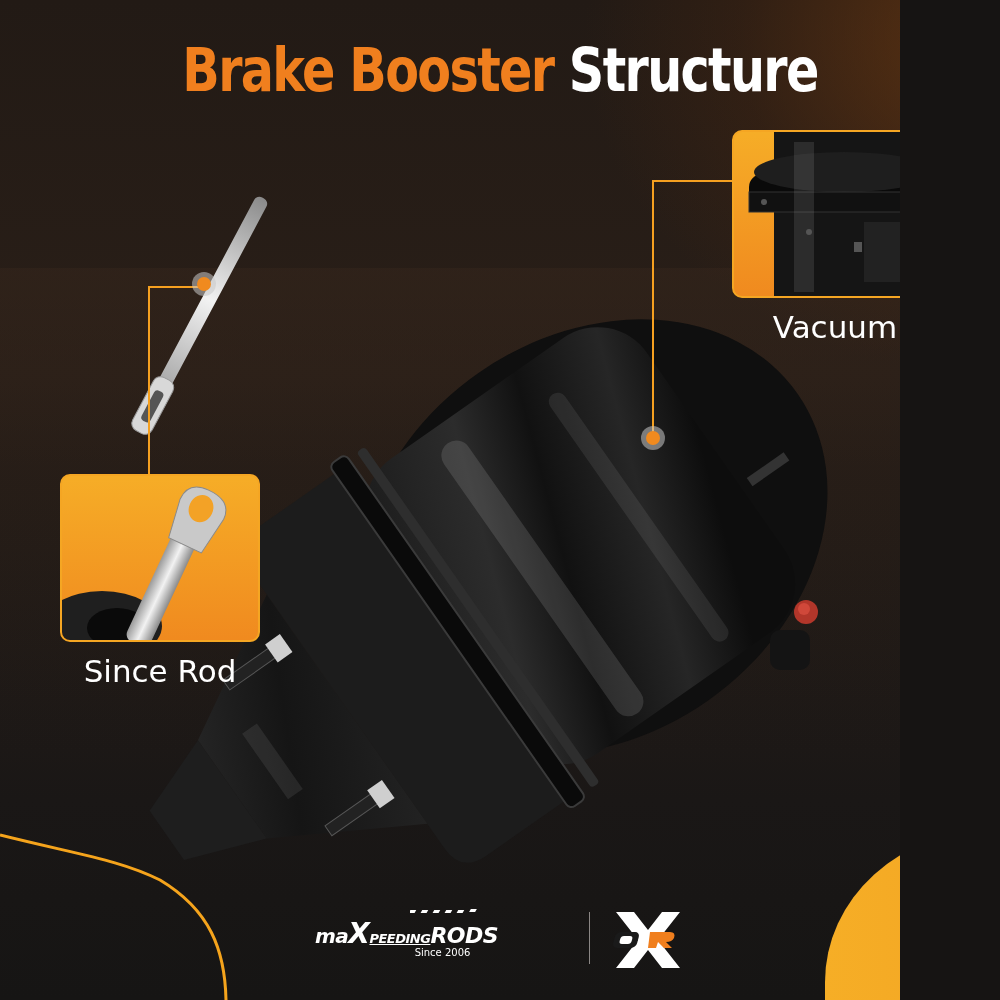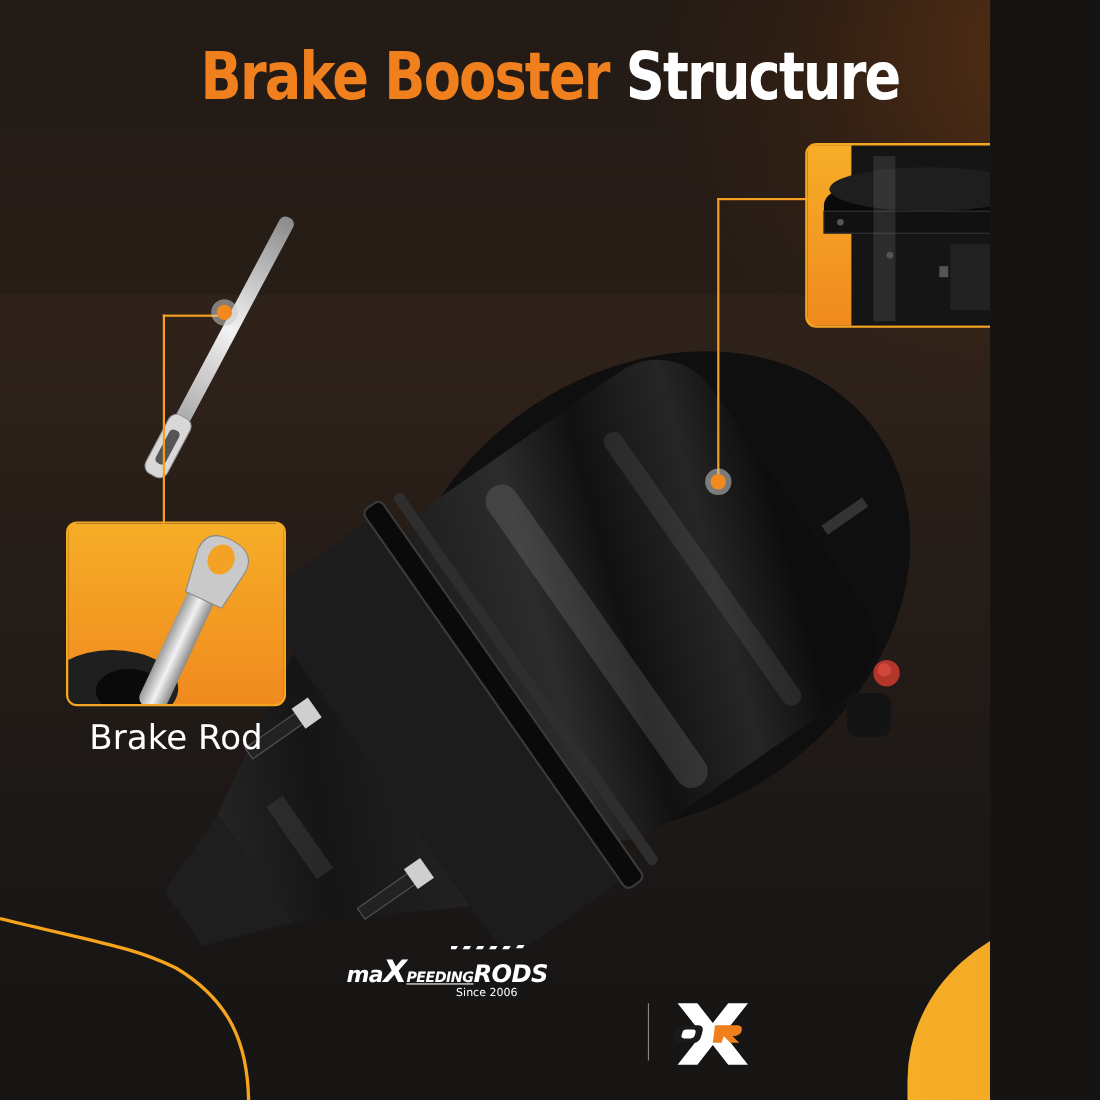--- a/index.html
+++ b/index.html
@@ -41,21 +41,21 @@
   .dot::after {
     content: ""; position: absolute; left: 5px; top: 5px; width: 14px; height: 14px;
     border-radius: 50%; background: #f08a1f;
   }
   .corner-blob {
     position: absolute; left: 825px; top: 830px; width: 400px; height: 400px;
     border-radius: 42% 58% 0 0 / 38% 40% 0 0;
     background: linear-gradient(90deg, #f6ae26, #ef9a20);
   }
   .footer-logo {
-    position: absolute; left: 315px; top: 855px; width: 260px; height: 70px;
+    position: absolute; left: 315px; top: 905px; width: 260px; height: 70px;
   }
   .brand-text {
     position: absolute; left: 0; top: 12px; width: 255px;
     color: #ffffff; font-family: "DejaVu Sans", sans-serif; font-weight: bold;
     font-style: italic; font-size: 20px; letter-spacing: -0.5px; white-space: nowrap;
   }
   .since {
     position: absolute; left: 0; top: 42px; width: 255px; text-align: center;
     color: #ffffff; font-family: "DejaVu Sans", sans-serif; font-size: 10px;
   }
@@ -142,39 +142,40 @@
     <svg width="200" height="168" viewBox="0 0 200 168">
       <ellipse cx="40" cy="150" rx="60" ry="35" fill="#1f1f1f"></ellipse>
       <ellipse cx="55" cy="152" rx="30" ry="20" fill="#0a0a0a"></ellipse>
       <g transform="rotate(25 120 90)">
         <rect x="98" y="60" width="26" height="120" rx="8" fill="url(#rodGrad)"></rect>
         <path d="M90 30 Q 90 10 112 10 Q 138 10 138 30 L 132 70 L 96 70 Z" fill="#c9c9c9" stroke="#8a8a8a" stroke-width="1"></path>
         <ellipse cx="113" cy="30" rx="12" ry="14" fill="#f3a226"></ellipse>
       </g>
     </svg>
   </div>
-  <div class="label" style="left:60px;top:650px;width:200px;">Brake Rod</div>
+  <div class="label" style="left:60px;top:650px;width:200px;">Since Rod</div>
 
   <div class="leader" style="left:652px;top:180px;width:82px;height:2px;"></div>
   <div class="leader" style="left:652px;top:180px;width:2px;height:256px;"></div>
   <div class="dot" style="left:641px;top:426px;"></div>
   <div class="callout-card" style="left:732px;top:130px;width:200px;height:168px;">
     <svg width="200" height="168" viewBox="0 0 200 168">
       <path d="M40 0 L 200 0 L 200 168 L 40 168 Z" fill="#151515"></path>
       <path d="M15 55 Q 15 40 45 38 L 200 38 L 200 80 L 15 80 Z" fill="#0a0a0a"></path>
       <ellipse cx="110" cy="40" rx="90" ry="20" fill="#1e1e1e"></ellipse>
       <rect x="15" y="60" width="185" height="20" fill="#111" stroke="#333" stroke-width="1"></rect>
       <rect x="60" y="10" width="20" height="150" fill="rgba(255,255,255,0.1)"></rect>
       <rect x="130" y="90" width="40" height="60" fill="rgba(255,255,255,0.06)"></rect>
       <circle cx="30" cy="70" r="3" fill="#555"></circle>
       <circle cx="75" cy="100" r="3" fill="#555"></circle>
       <rect x="120" y="110" width="8" height="10" fill="#555"></rect>
     </svg>
   </div>
   <div class="label" style="left:735px;top:306px;width:200px;">
+    <div>Vacuum</div>
   </div>
 
   <div class="footer-logo">
     <svg style="position:absolute;left:95px;top:2px;" width="70" height="10" viewBox="0 0 70 10">
       <g fill="#ffffff">
         <rect x="2" y="3" width="6" height="3" transform="skewX(-30)"></rect>
         <rect x="14" y="3" width="6" height="3" transform="skewX(-30)"></rect>
         <rect x="26" y="3" width="6" height="3" transform="skewX(-30)"></rect>
         <rect x="38" y="3" width="6" height="3" transform="skewX(-30)"></rect>
         <rect x="50" y="3" width="6" height="3" transform="skewX(-30)"></rect>

